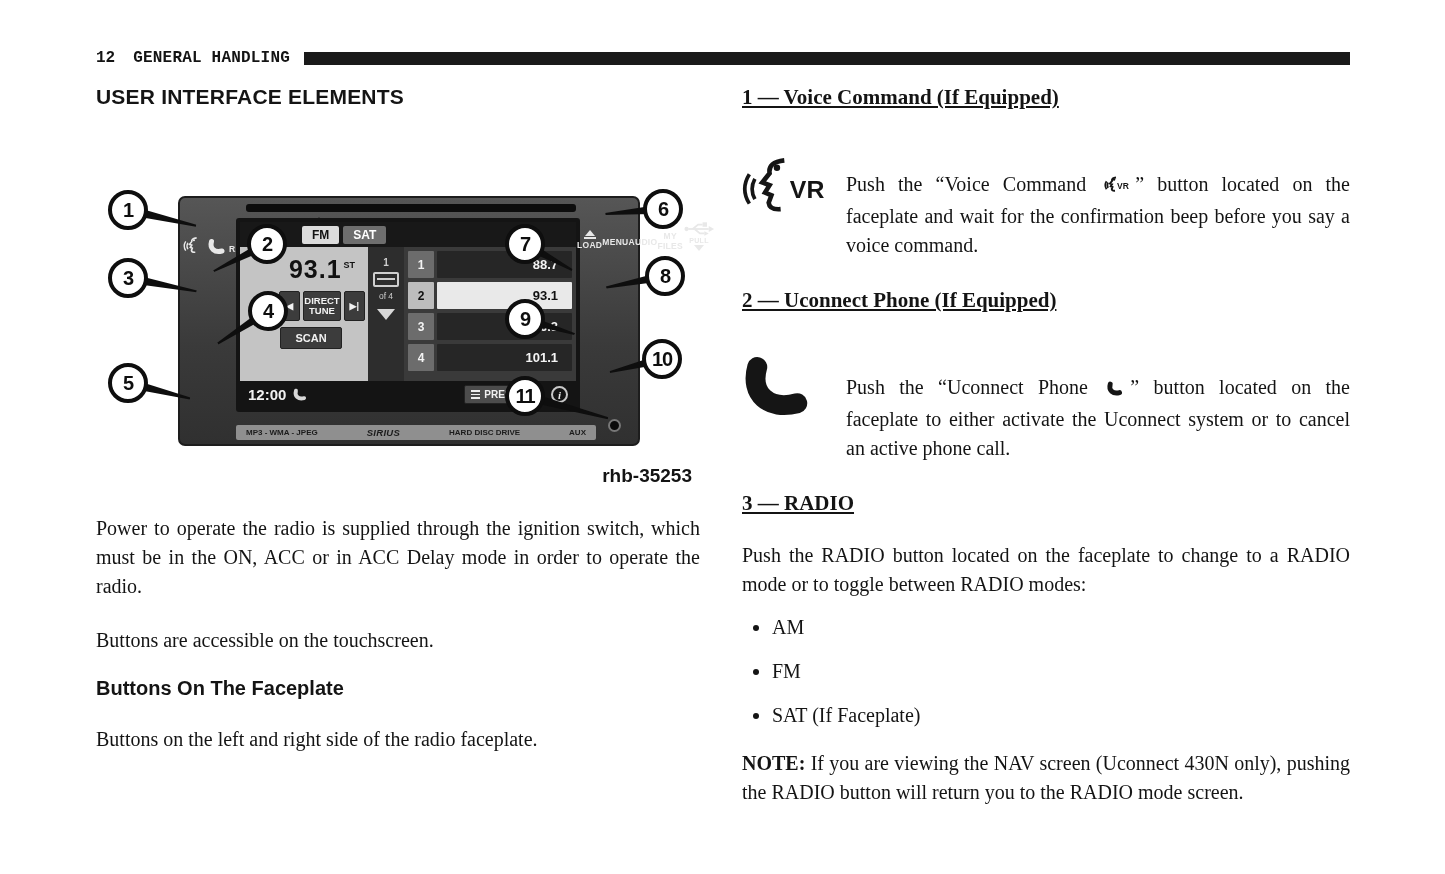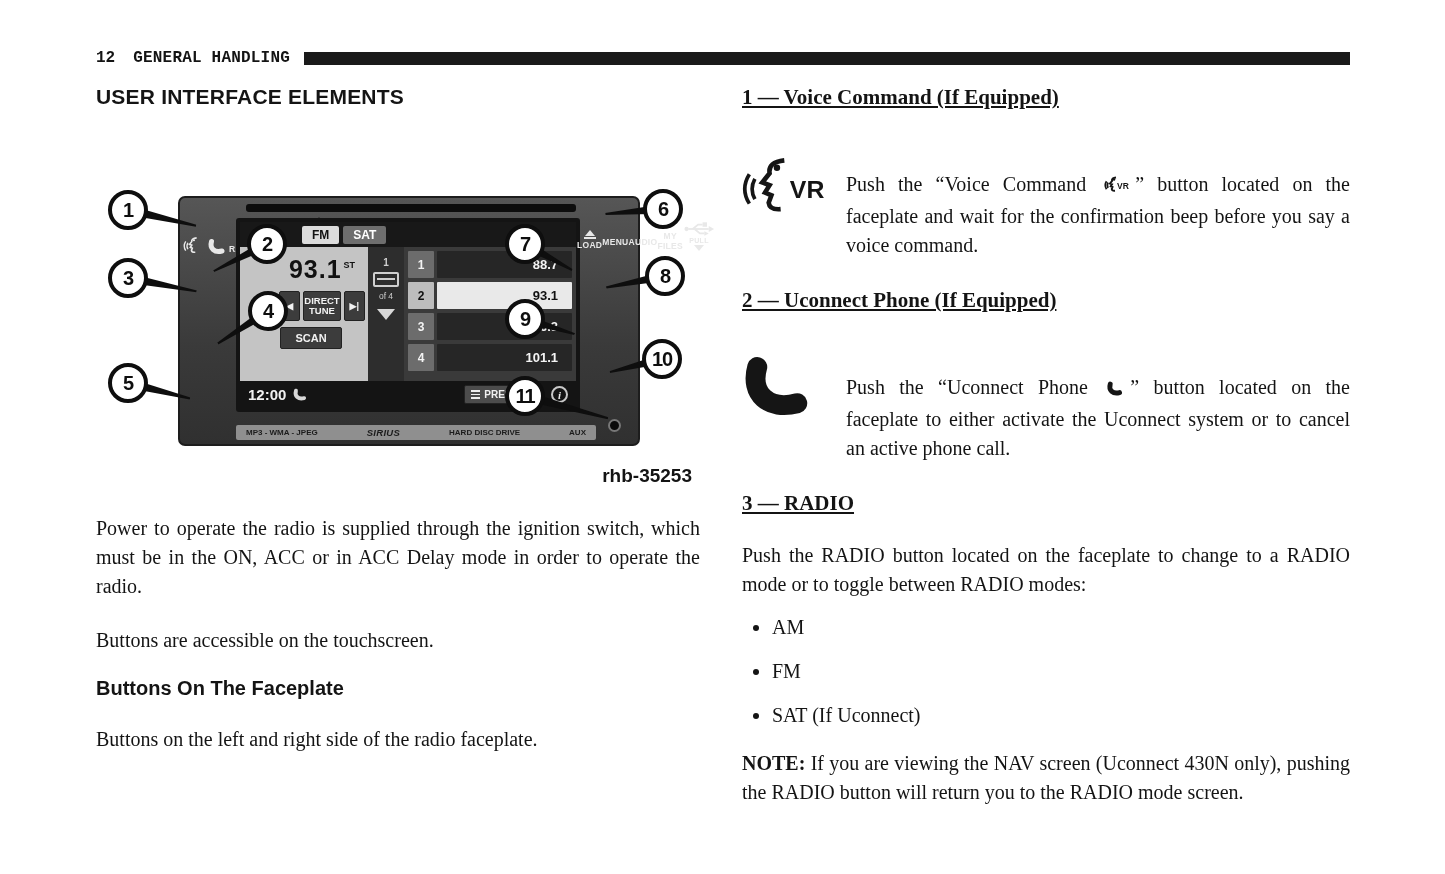--- a/index.html
+++ b/index.html
@@ -377,21 +377,21 @@
         </span><span>” button located on the faceplate to either activate the Uconnect system or to cancel an active phone call.</span>
       </p>
     </div>
 
     <h3 class="sec" style="margin-top:28px;">3 — RADIO</h3>
     <p class="body">Push the RADIO button located on the faceplate to change to a RADIO mode or to toggle between RADIO modes:</p>
 
     <ul class="modes">
       <li>AM</li>
       <li>FM</li>
-      <li>SAT (If Uconnect)</li>
+      <li>SAT (If Faceplate)</li>
     </ul>
 
     <p class="flow note" style="margin-top:4px;">
       <span class="notelbl">NOTE:</span>
       <span>If you are viewing the NAV screen (Uconnect 430N only), pushing the RADIO button will return you to the RADIO mode screen.</span>
     </p>
   </div>
 
 </div>
 

